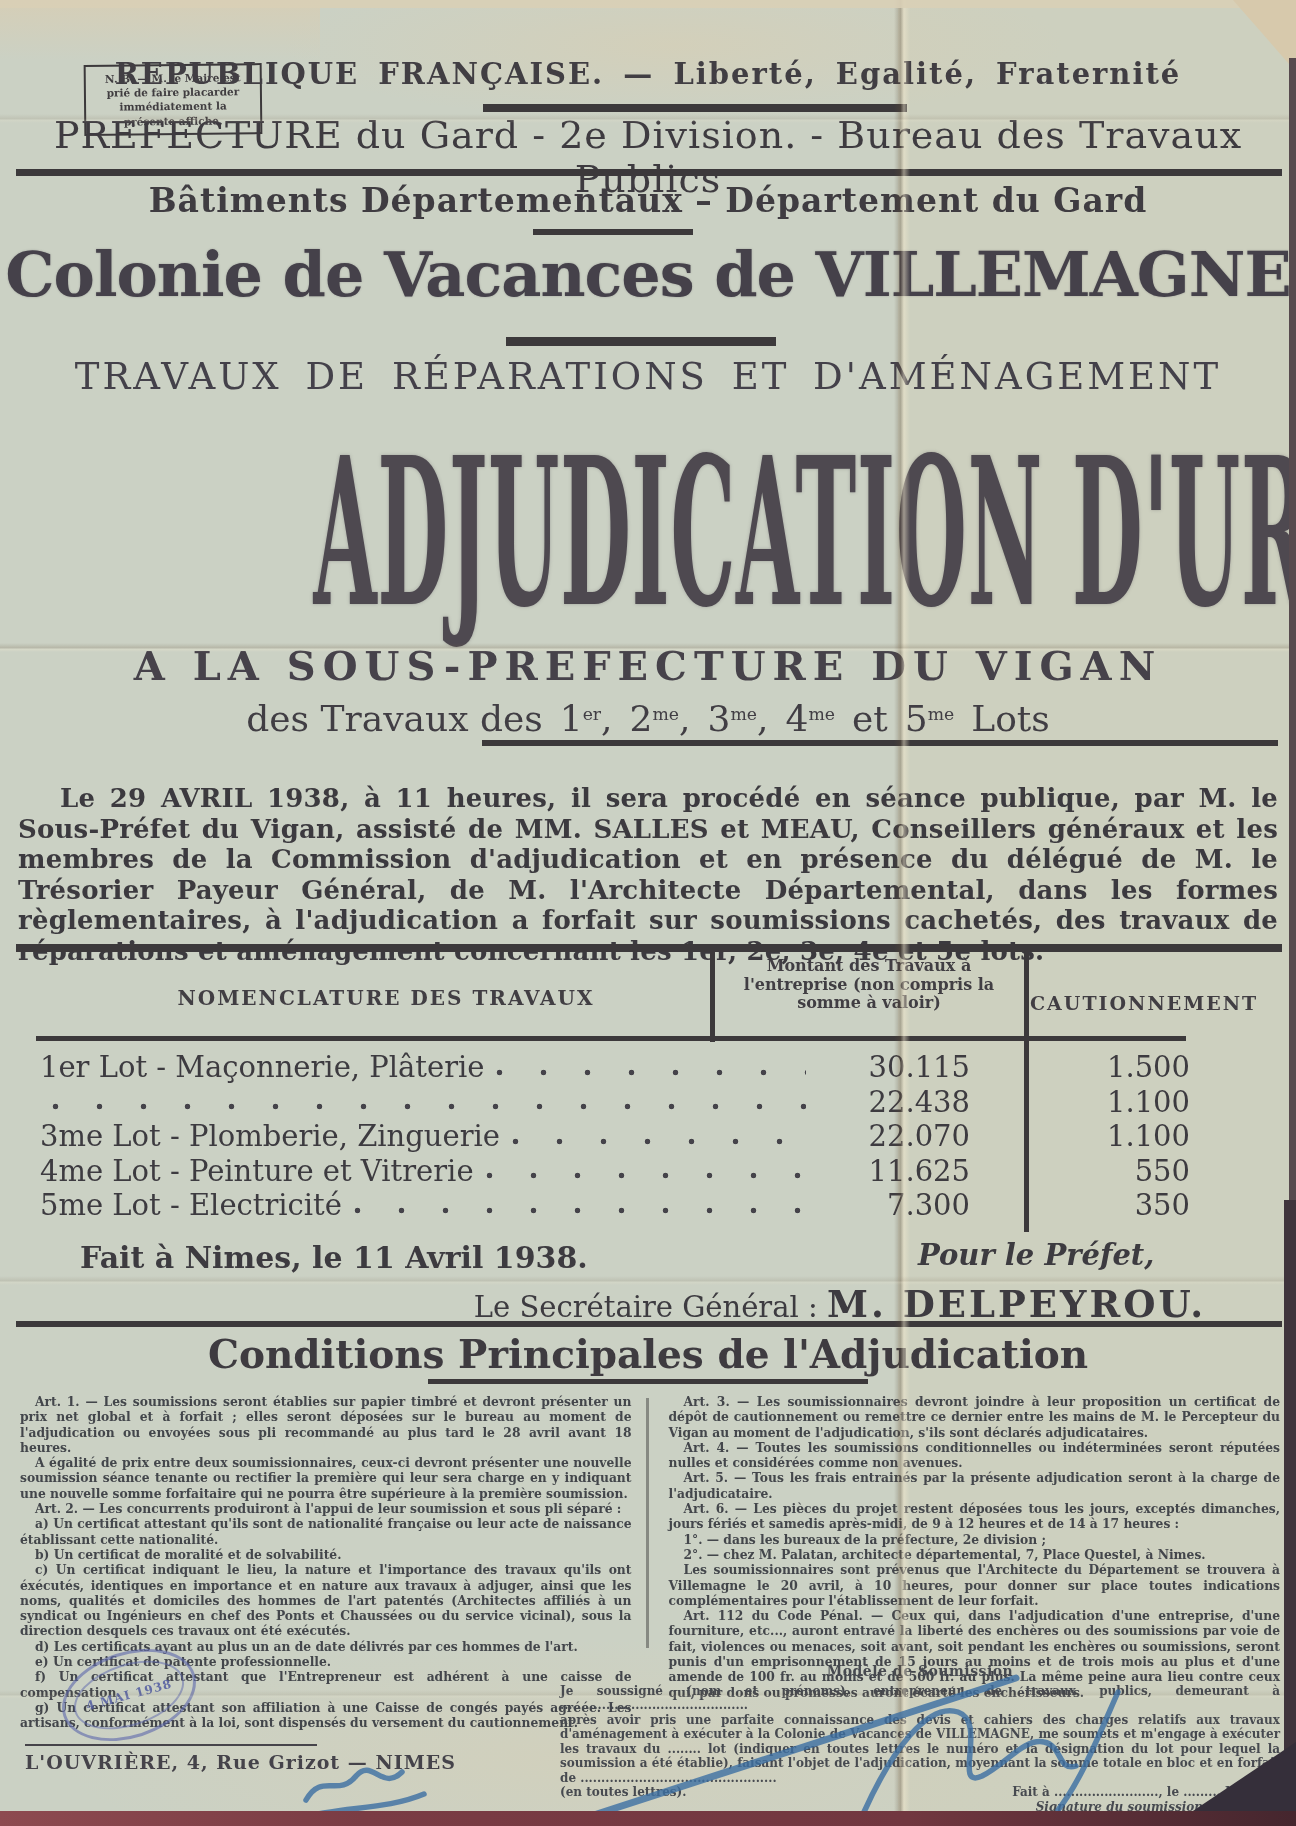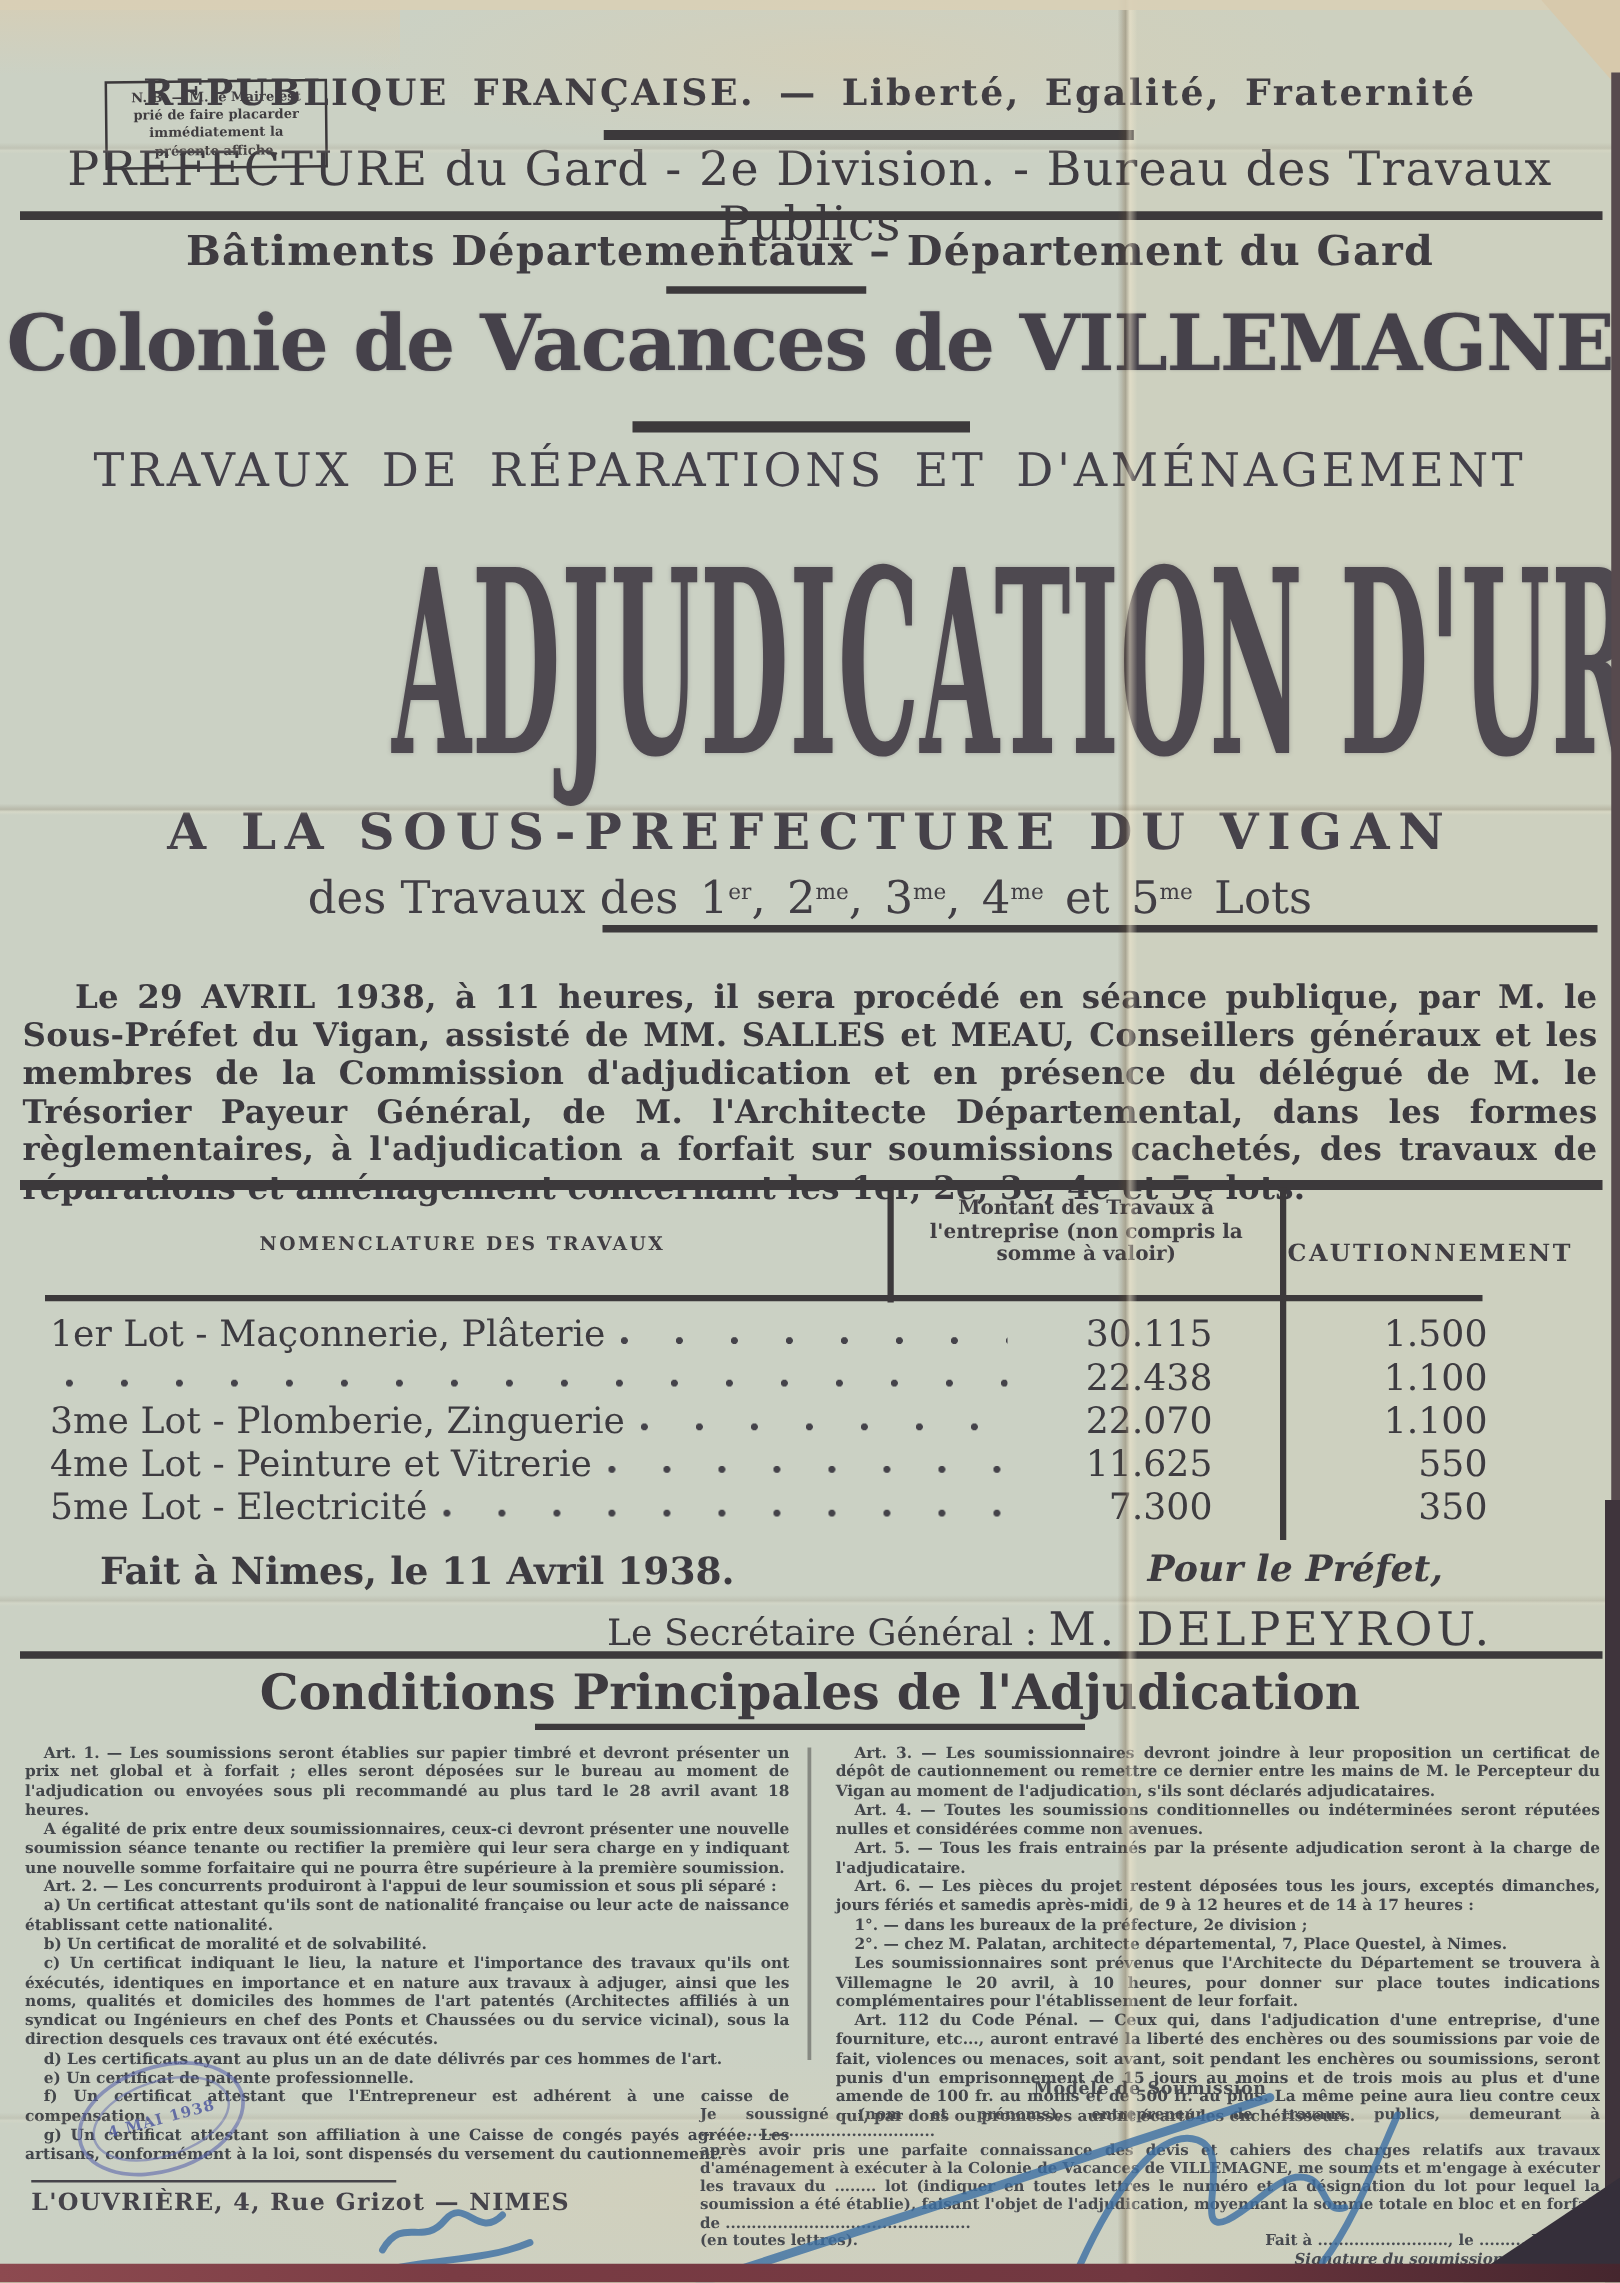--- a/index.html
+++ b/index.html
@@ -61,42 +61,42 @@
   .lotsline .word{margin-right:17px;}
   .lotsline sup{font-size:.48em;vertical-align:.62em;letter-spacing:0;}
   .rule-lots{left:482px;right:18px;top:740px;height:6px;}
 
   
   .intro{left:18px;right:18px;top:757px;font-size:26px;font-weight:bold;line-height:30.5px;
     text-align:justify;text-indent:42px;color:#3c3a3f;letter-spacing:.2px;}
 
   
   .rule-tab{left:16px;right:14px;top:944px;height:8px;}
-  .th-nom{left:40px;top:986px;width:660px;text-align:center;font-size:15px;font-weight:bold;letter-spacing:2px;color:#413e43;}
+  .th-nom{left:56px;top:986px;width:660px;text-align:center;font-size:20px;font-weight:bold;letter-spacing:2px;color:#413e43;}
   .th-mont{left:714px;top:957px;width:310px;text-align:center;font-size:16px;font-weight:bold;line-height:18.5px;color:#413e43;}
   .th-caut{left:1030px;top:992px;width:220px;text-align:center;font-size:19px;font-weight:bold;letter-spacing:2px;color:#413e43;}
   .hdr-rule{left:36px;top:1036px;width:1150px;height:5px;}
   .vdiv{width:5px;background:#3c393b;}
   .v1{left:710px;top:950px;height:92px;}
   .v2{left:1024px;top:950px;height:282px;}
   .rows{left:40px;right:20px;top:1050px;}
   .trow{display:flex;align-items:center;height:34.5px;font-size:29px;font-weight:normal;color:#3d3b40;}
   .trow .lbl{white-space:nowrap;}
   .leader{flex:1 1 auto;height:7px;margin:10px 14px 0 12px;
     background-image:radial-gradient(circle at 3.5px 3.5px, #45434a 2.5px, rgba(0,0,0,0) 3.1px);
     background-size:44px 7px;background-repeat:repeat-x;}
   .amt{width:150px;text-align:right;}
   .gapcol{width:75px;}
   .caut{width:145px;text-align:right;margin-right:86px;}
 
   
   .fait{left:52px;top:1240px;font-size:30px;font-weight:bold;color:#3d3b40;margin-left:28px;}
   .pour{left:918px;top:1238px;font-size:29px;font-weight:bold;font-style:italic;color:#3d3b40;}
   .secr{left:430px;top:1282px;width:820px;text-align:center;font-size:29px;color:#3d3b40;}
-  .secr .nom{font-size:37px;font-weight:normal;letter-spacing:3px;}
+  .secr .nom{font-size:37px;font-weight:bold;letter-spacing:3px;}
 
   
   .rule-c1{left:16px;right:14px;top:1321px;height:6px;}
   .cond-title{top:1331px;font-size:39px;font-weight:bold;color:#3e3b40;}
   .rule-c2{left:428px;top:1379px;width:440px;height:5px;}
   .cols{left:20px;right:16px;top:1394px;display:flex;gap:37px;}
   .col{flex:1 1 0;font-size:12.3px;font-weight:bold;line-height:15.3px;text-align:justify;color:#43464b;}
   .col p{margin:0;text-indent:15px;}
   .coldiv{left:646px;top:1398px;height:250px;width:3px;background:rgba(50,48,52,.45);}
 

